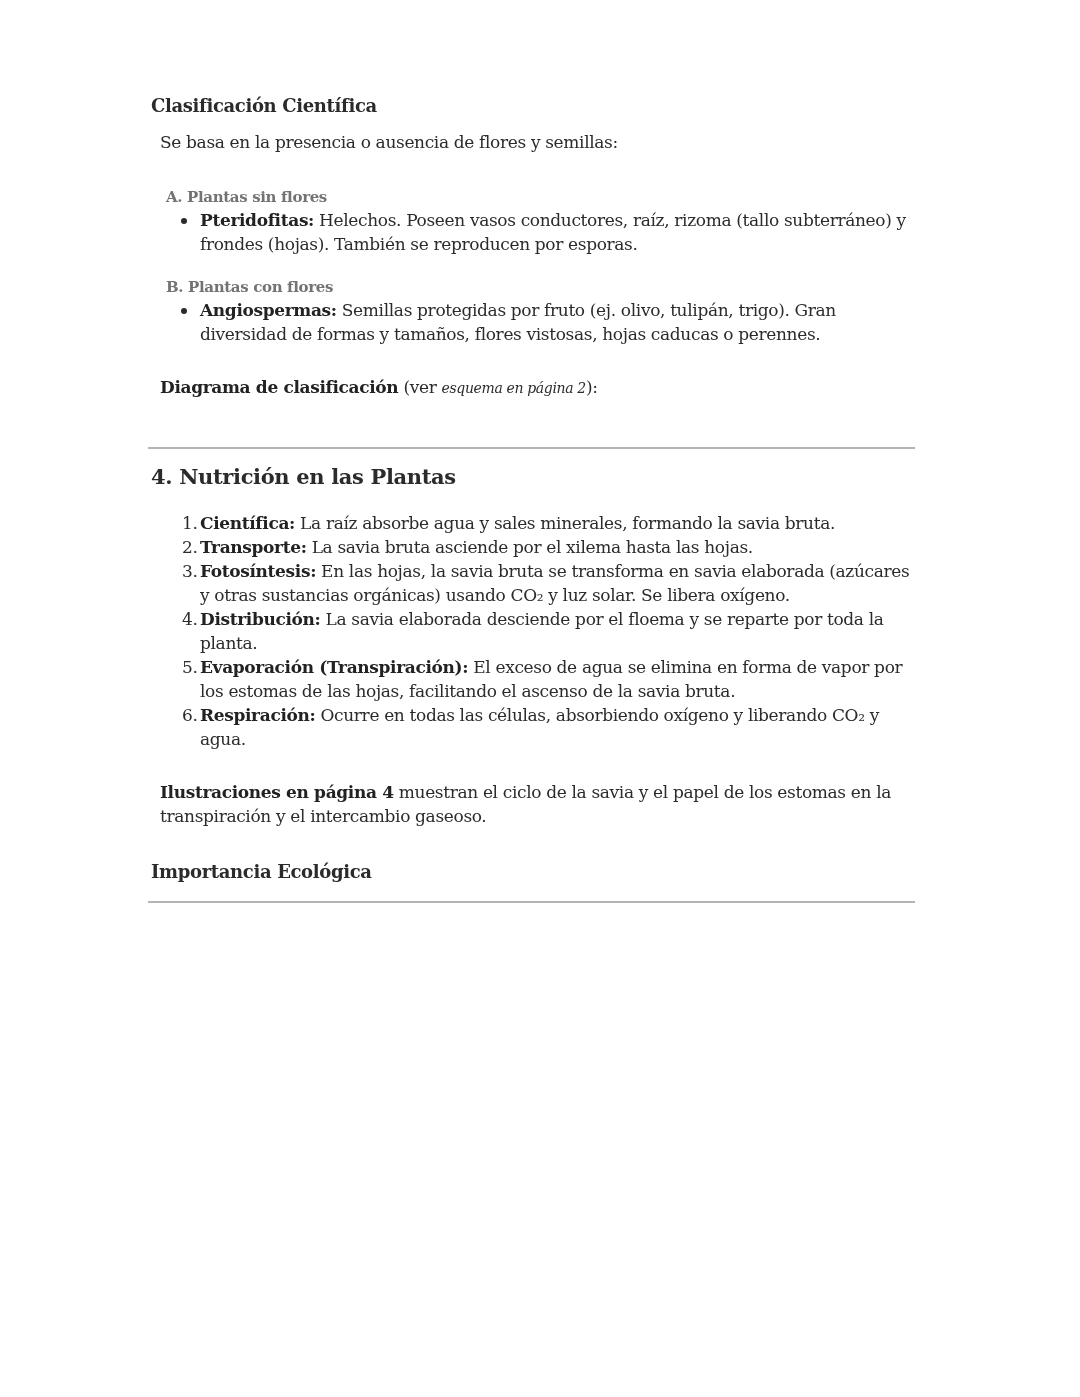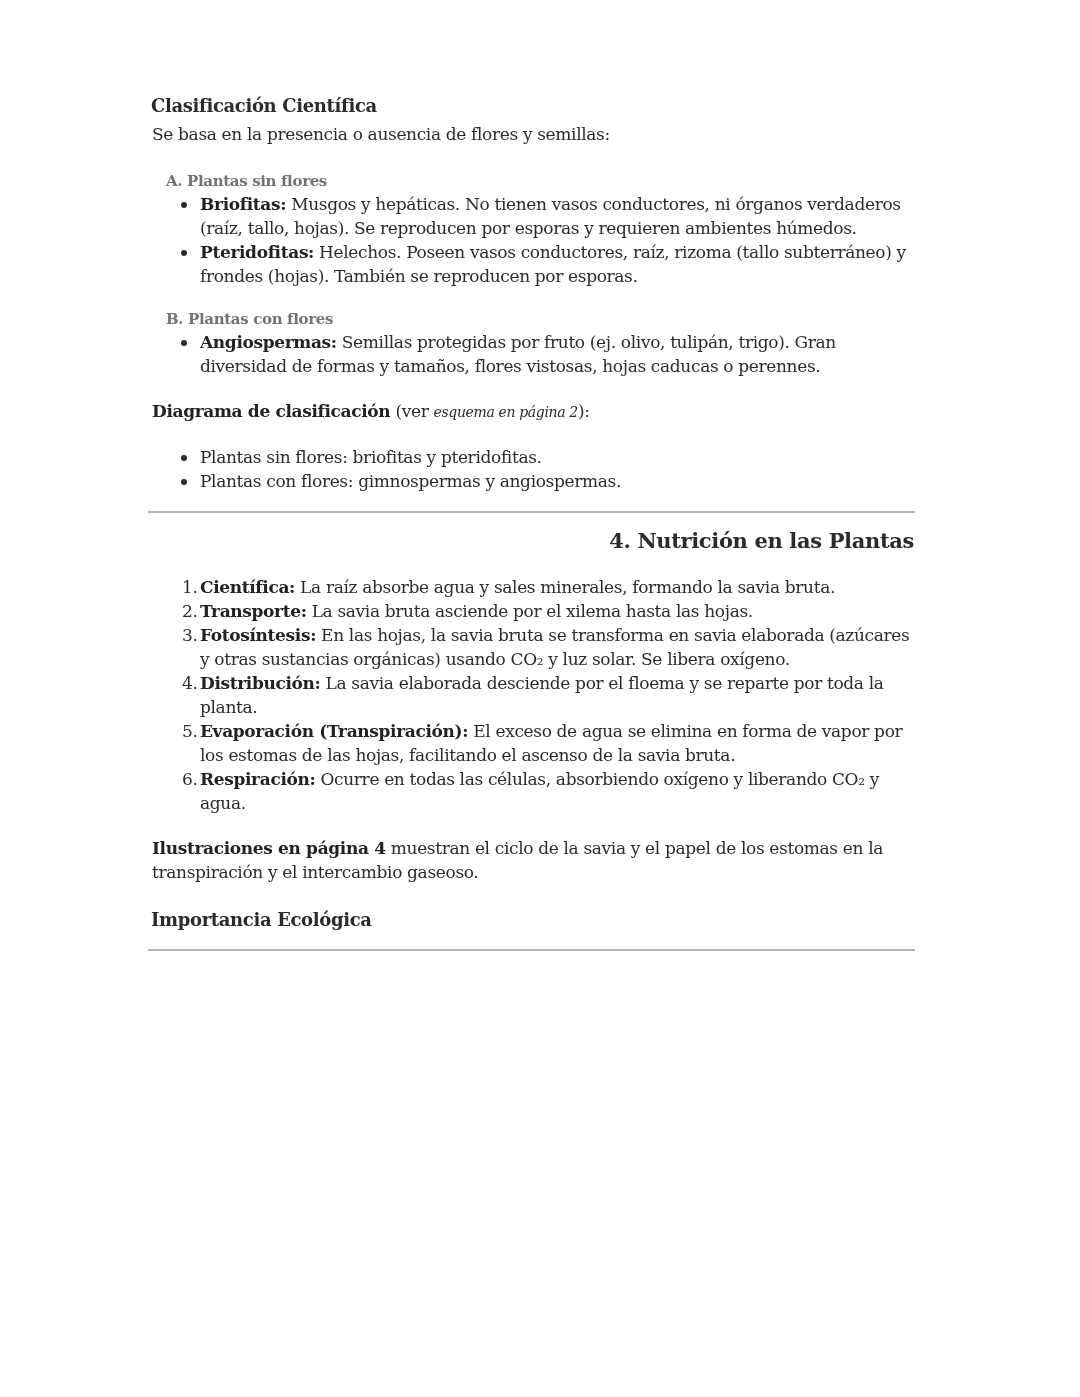--- a/index.html
+++ b/index.html
@@ -30,31 +30,30 @@
       line-height: 24px;
       margin: 0 0 0 3px;
       color: #2b2b2b;
     }
     .h2 {
       font-weight: bold;
       font-size: 21px;
       line-height: 28px;
       margin: 0 0 0 3px;
       color: #2b2b2b;
-      text-align: right;
     }
     .h4 {
       font-weight: bold;
       font-size: 15px;
       line-height: 22px;
       margin: 0 0 0 18px;
       color: #737373;
     }
     p {
-      margin: 4px;
+      margin: 12px;
     }
     ul, ol {
       margin: 0;
       padding-left: 52px;
     }
     ul li {
       list-style: none;
       position: relative;
     }
     ul li::before {
@@ -103,38 +102,33 @@
 <body>
 
 <div class="page">
 
   <div class="h3">Clasificación Científica</div>
   <p>Se basa en la presencia o ausencia de flores y semillas:</p>
 
   <div style="height:20px"></div>
   <div class="h4">A. Plantas sin flores</div>
   <ul>
-    <li><b>Briofitas:</b><span> Musgos y hepáticas. No tienen vasos conductores, ni órganos verdaderos (raíz, tallo, hojas). Se reproducen por esporas y requieren ambientes húmedos.</span></li>
     <li><b>Pteridofitas:</b><span> Helechos. Poseen vasos conductores, raíz, rizoma (tallo subterráneo) y frondes (hojas). También se reproducen por esporas.</span></li>
   </ul>
 
   <div style="height:20px"></div>
   <div class="h4">B. Plantas con flores</div>
   <ul>
     <li><b>Angiospermas:</b><span> Semillas protegidas por fruto (ej. olivo, tulipán, trigo). Gran diversidad de formas y tamaños, flores vistosas, hojas caducas o perennes.</span></li>
   </ul>
 
   <div style="height:17px"></div>
   <p><b>Diagrama de clasificación</b><span> (ver </span><span class="small-italic">esquema en página 2</span><span>):</span></p>
 
   <div style="height:17px"></div>
-  <ul>
-    <li>Plantas sin flores: briofitas y pteridofitas.</li>
-    <li>Plantas con flores: gimnospermas y angiospermas.</li>
-  </ul>
 
   <div style="height:18px"></div>
   <hr class="rule">
 
   <div style="height:14px"></div>
   <div class="h2">4. Nutrición en las Plantas</div>
 
   <div style="height:20px"></div>
   <ol>
     <li><span class="num">1.</span><b>Científica:</b><span> La raíz absorbe agua y sales minerales, formando la savia bruta.</span></li>

